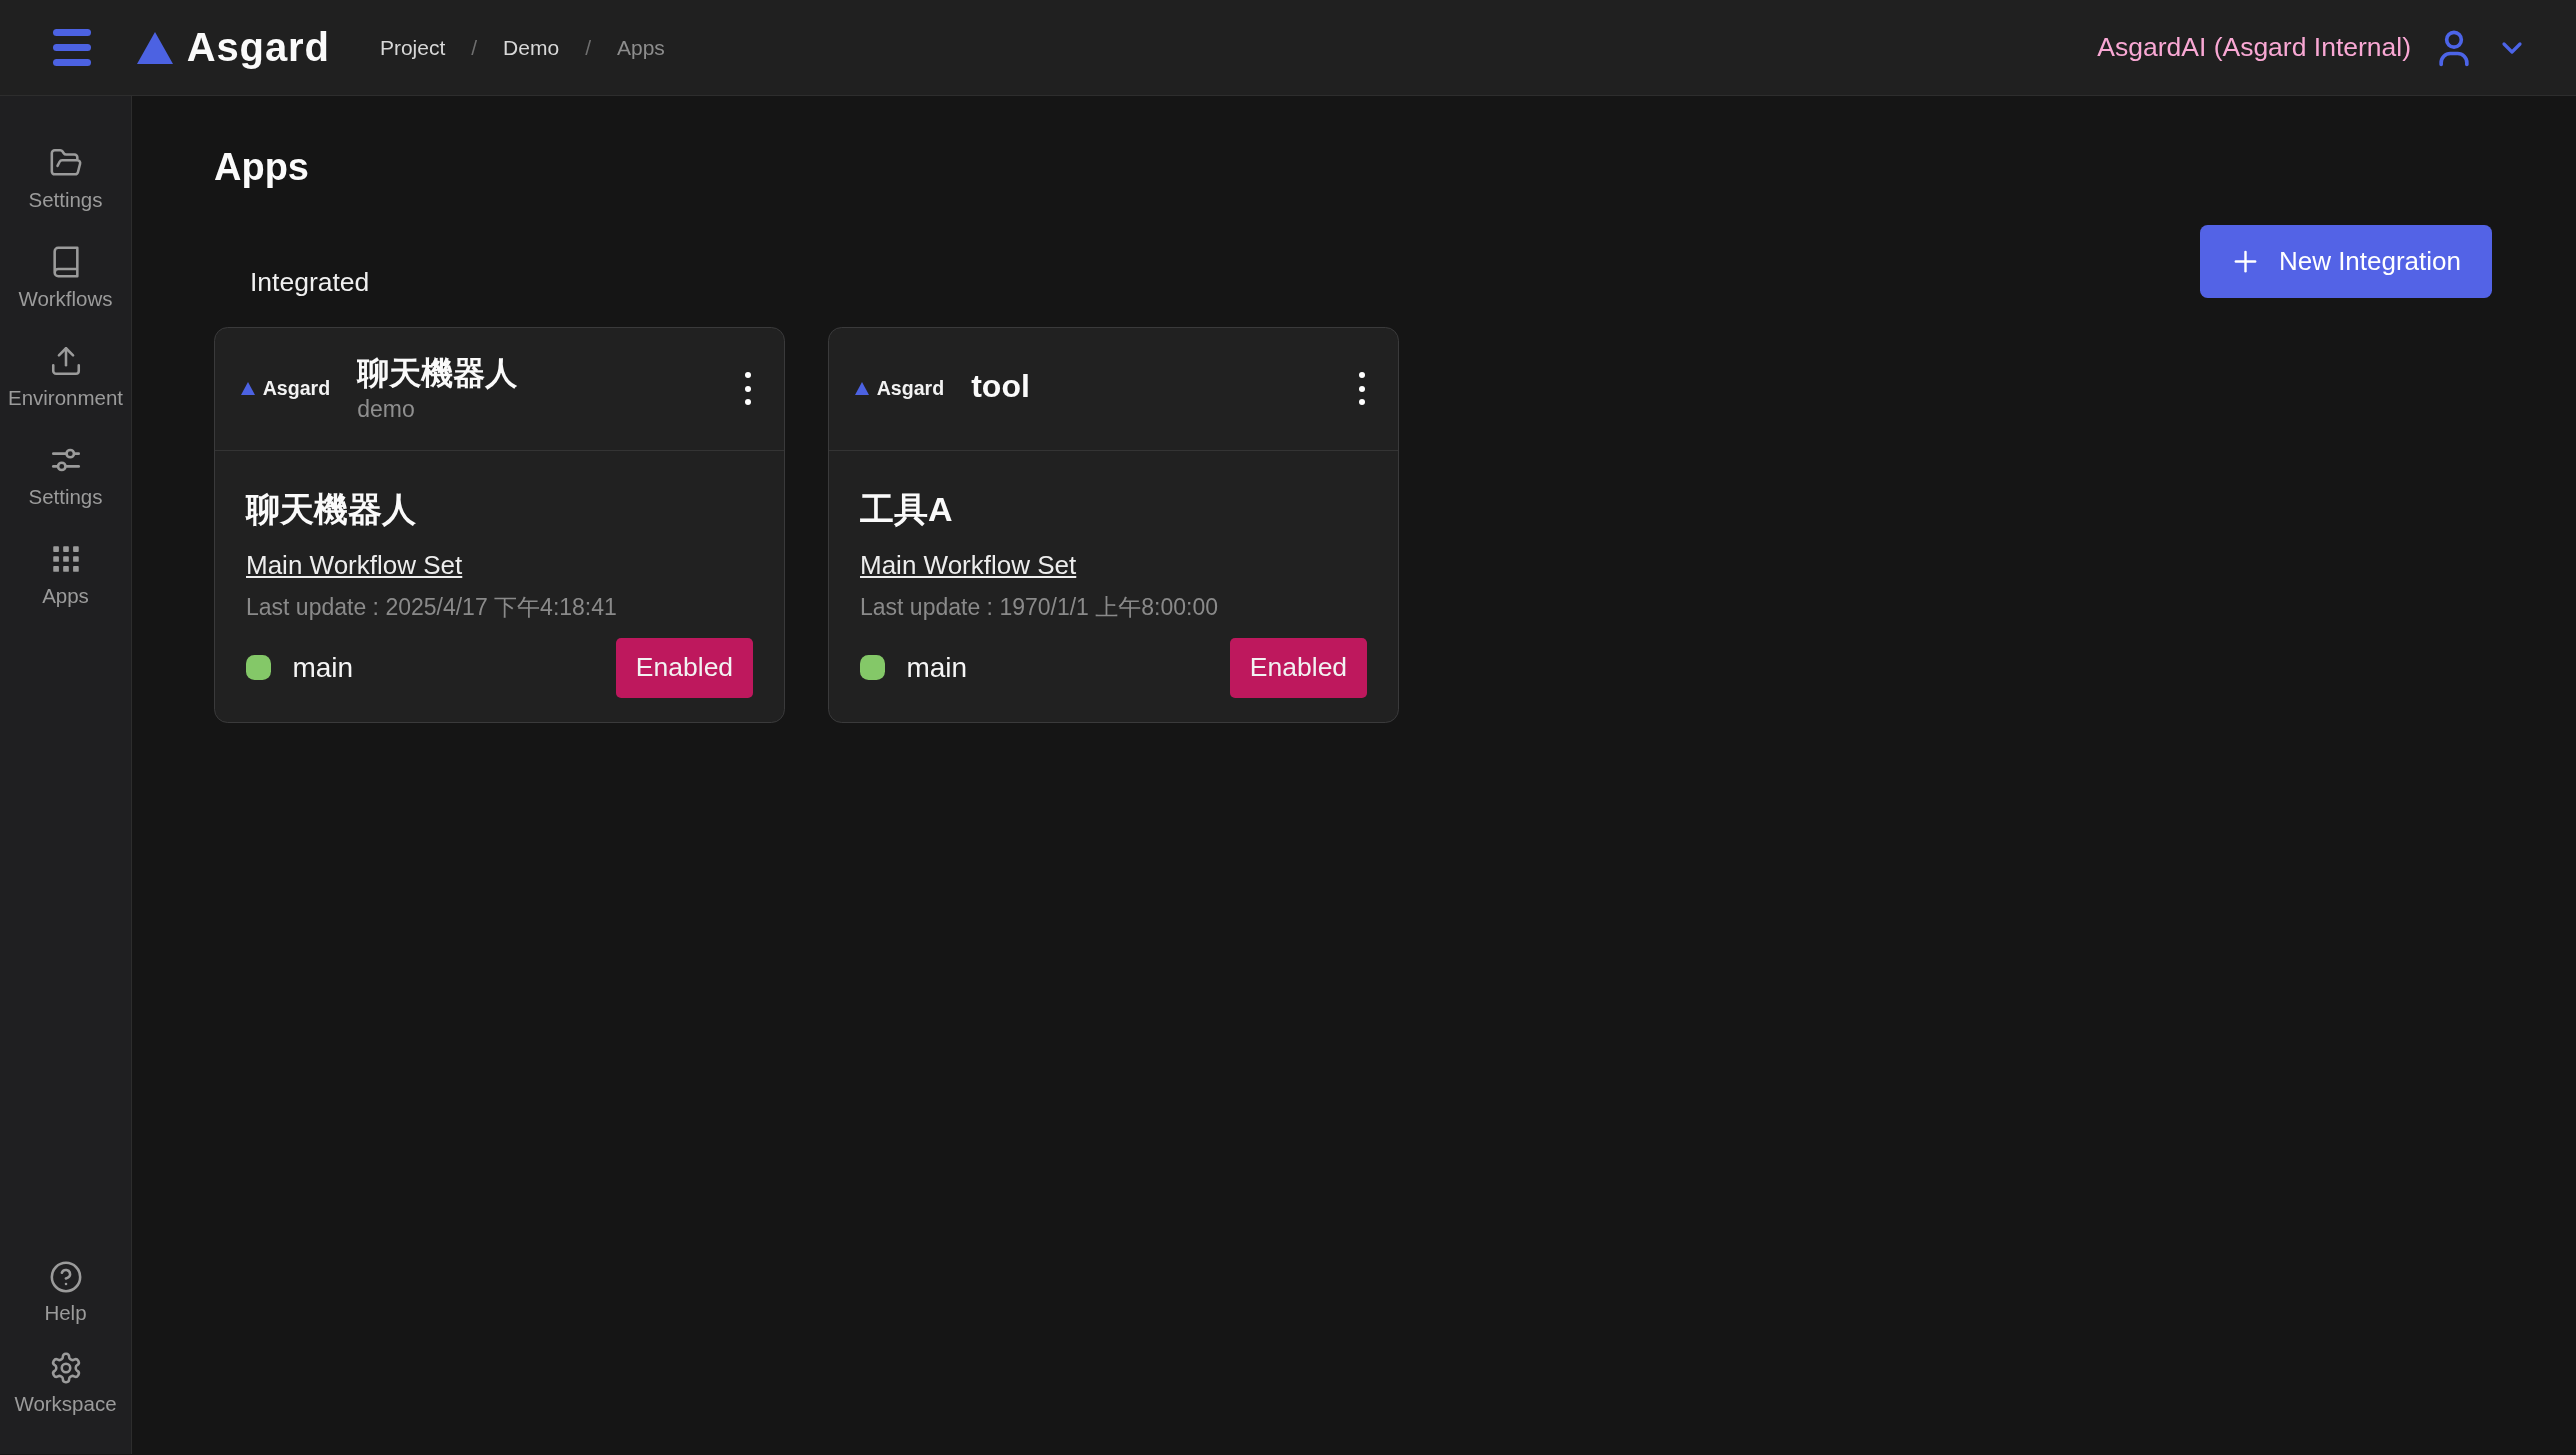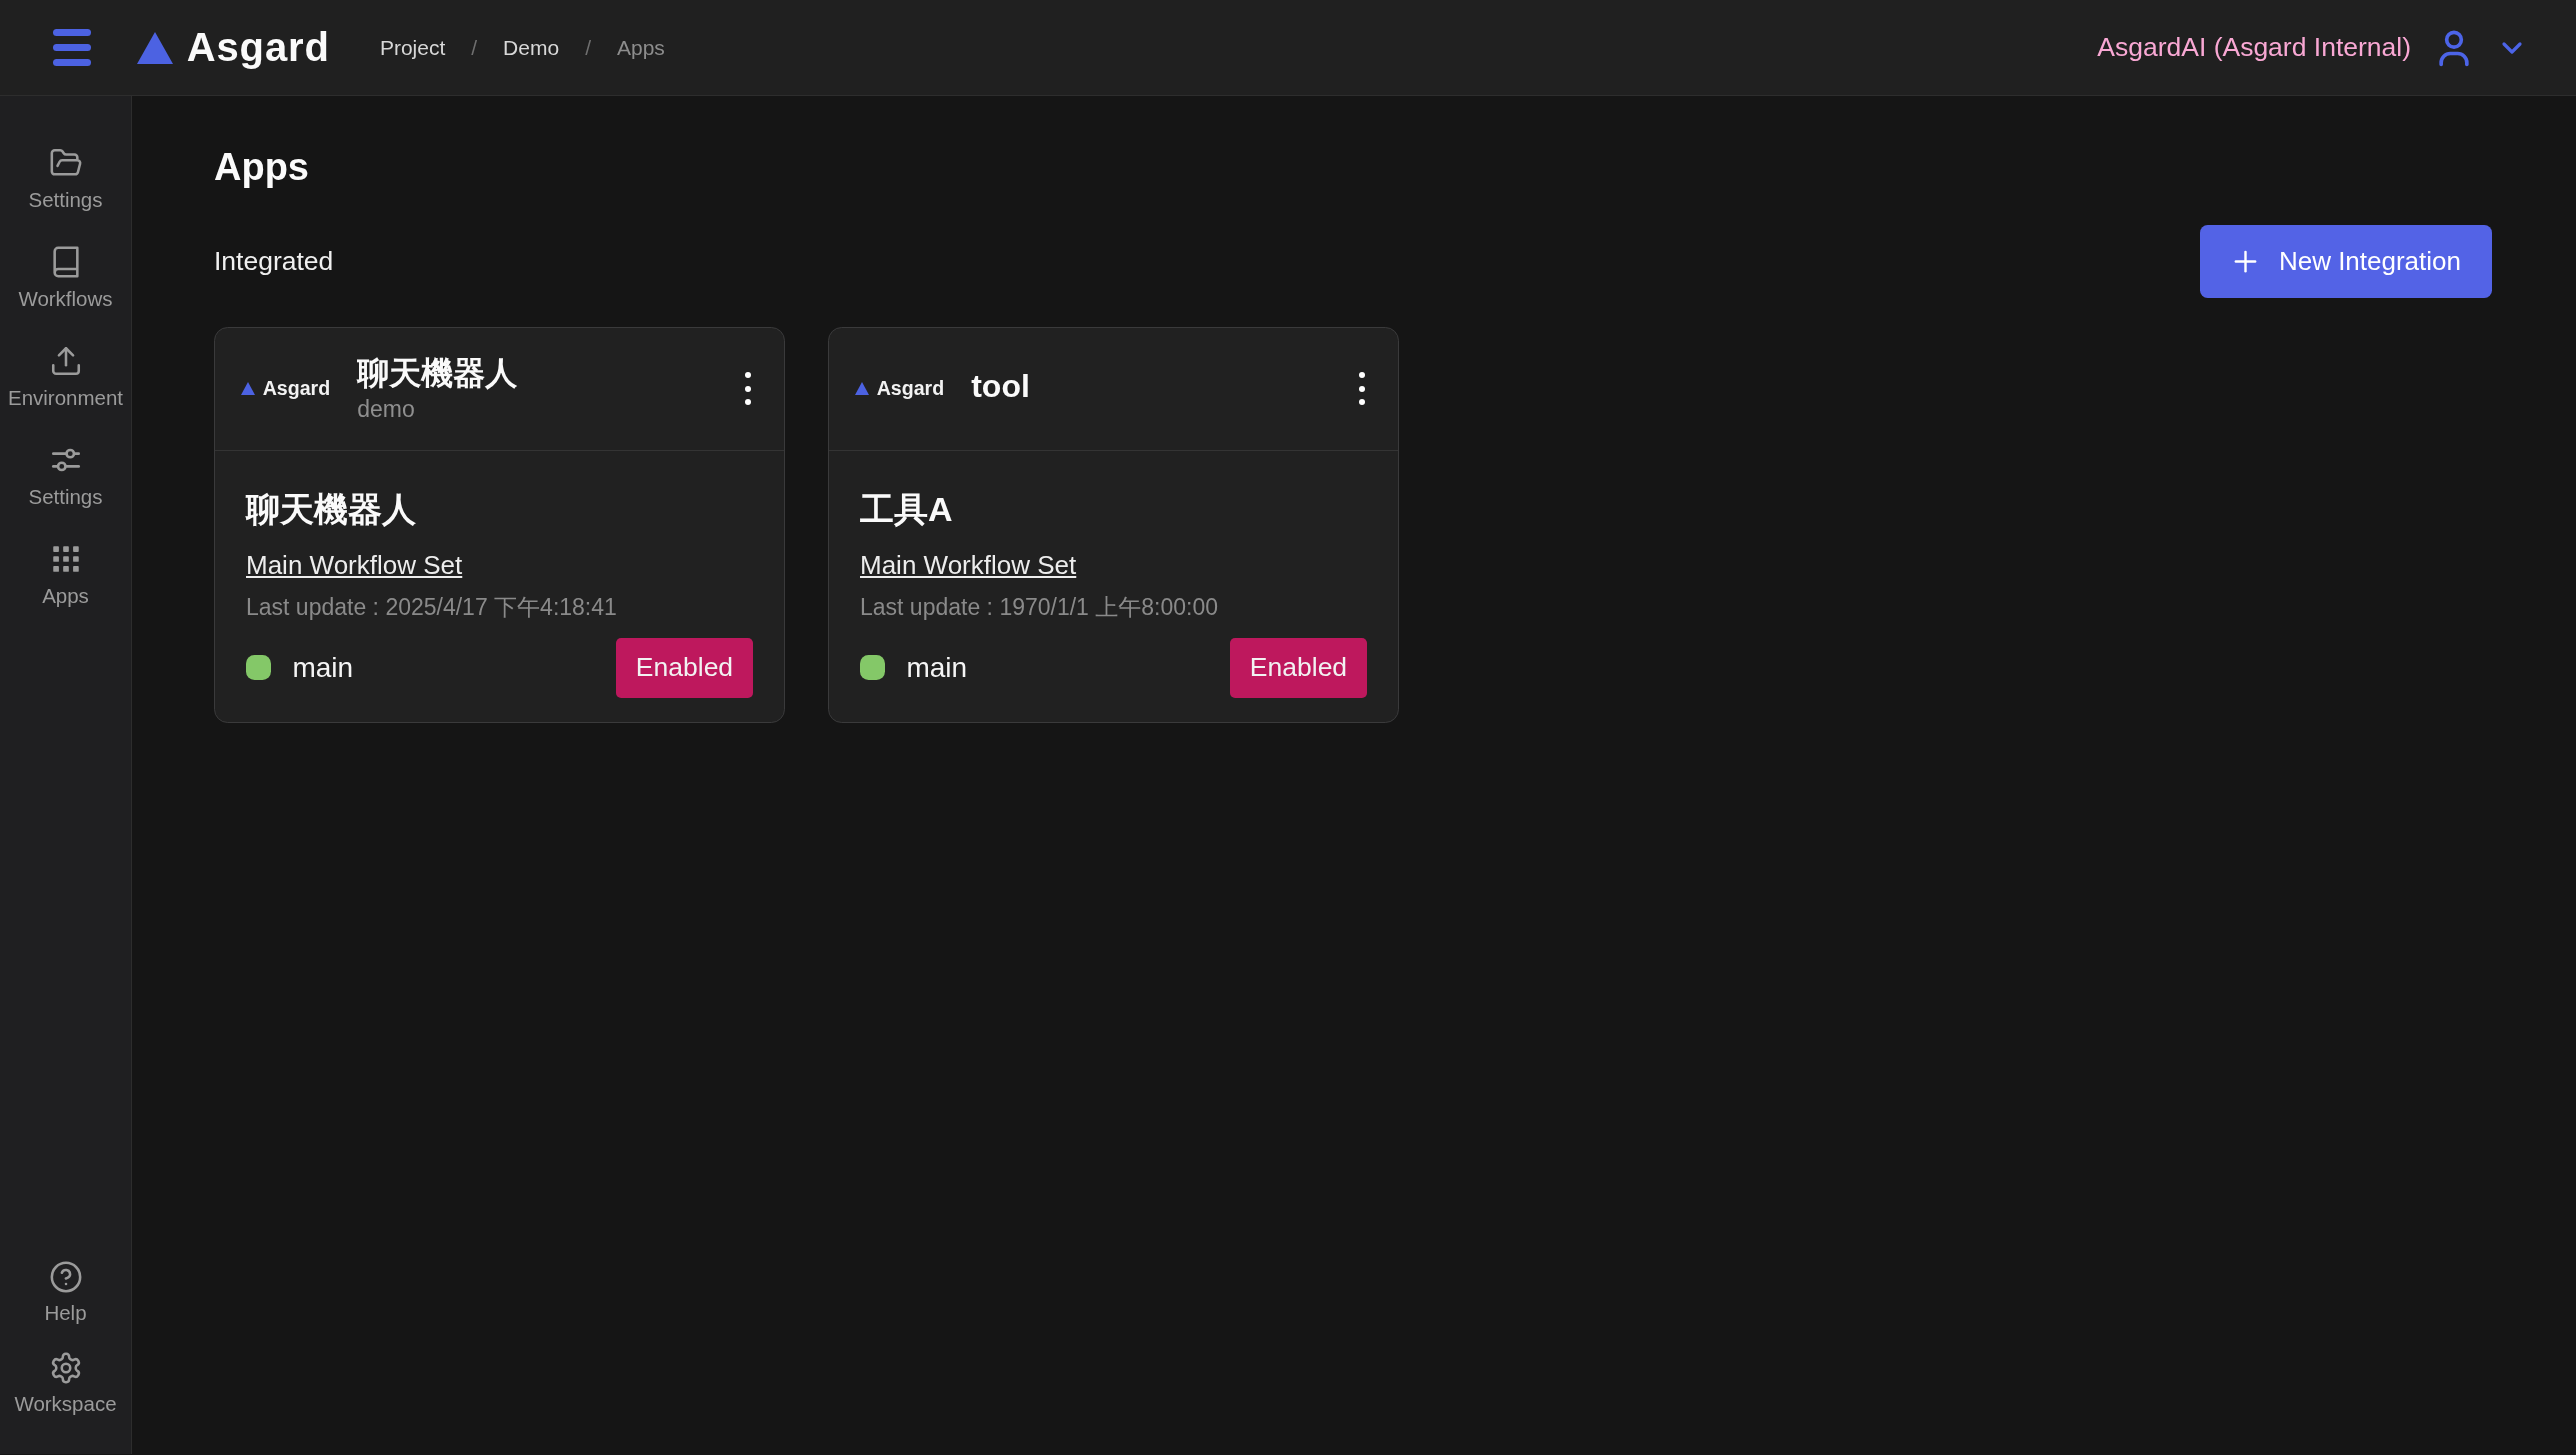--- a/index.html
+++ b/index.html
@@ -59,21 +59,21 @@
   }
   .side-item svg { width: 34px; height: 34px; display: block; }
   .side-label { font-size: 20.5px; line-height: 1.1; }
   .side-spacer { flex: 1; }
   .side-item.bottom { margin-bottom: 26px; }
   .side-item.bottom:last-child { margin-bottom: 0; }
 
   
   .main { flex: 1; padding: 51px 84px 0 82px; }
   .page-title { font-size: 38px; font-weight: bold; color: #fafafa; line-height: 1.1; }
-  .section-row { display: flex; align-items: center; justify-content: space-between; margin-top: 36px; }
+  .section-row { display: flex; align-items: flex-end; justify-content: space-between; margin-top: 36px; margin-left: 36px; }
   .section-label { font-size: 26.5px; color: #f0f0f0; }
   .new-btn {
     display: flex; align-items: center; gap: 19px;
     background: #5363e6; color: #ffffff; font-size: 26px;
     font-family: "Liberation Sans", sans-serif;
     height: 73px; padding: 0 31px; border-radius: 7.7px; border: none; cursor: pointer;
   }
   .new-btn svg { width: 29px; height: 29px; display: block; }
 
   

